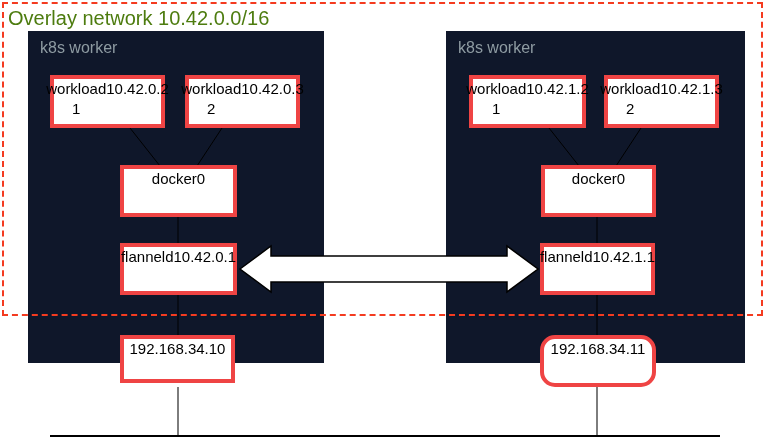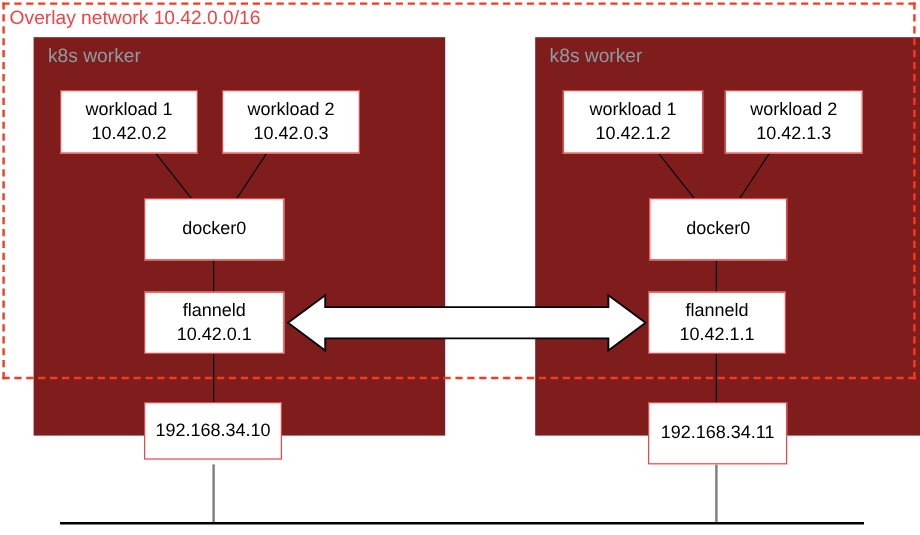--- a/index.html
+++ b/index.html
@@ -20,72 +20,71 @@
     left: 2px; top: 2px;
     width: 761px; height: 314px;
     border: 2px dashed #f43b20;
     box-sizing: border-box;
     z-index: 2;
     pointer-events: none;
   }
   .overlay-label {
     position: absolute;
     left: 8px; top: 7px;
-    font-size: 16px;
-    color: #ef4444;
+    font-size: 20px;
+    color: #4d7c0f;
     z-index: 6;
     white-space: nowrap;
   }
   .worker-box {
     position: absolute;
-    background: #7f1d1d;
+    background: #0f172a;
     z-index: 1;
-    padding-left: 47px;
   }
   .worker-box .worker-title {
     position: absolute;
     left: 12px; top: 8px;
     font-size: 16px;
     color: #8e9ba2;
     white-space: nowrap;
   }
   #worker-left  { left: 28px;  top: 31px; width: 296px; height: 332px; }
   #worker-right { left: 446px; top: 31px; width: 299px; height: 332px; }
   .svg-layer {
     position: absolute;
     left: 0; top: 0;
     z-index: 3;
   }
   .node {
     position: absolute;
     background: #ffffff;
-    border: 1px solid #ef4444;
+    border: 4px solid #ef4444;
     box-sizing: border-box;
     display: flex;
-    flex-direction: column;
-    align-items: center;
+    flex-direction: row;
+    align-items: flex-start;
     justify-content: center;
     font-size: 15px;
     line-height: 20px;
     color: #000000;
     text-align: center;
     z-index: 4;
   }
   
   #l-workload1 { left: 50px;  top: 75px;  width: 115px; height: 53px; }
   #l-workload2 { left: 185px; top: 75px;  width: 115px; height: 53px; }
   #l-docker0   { left: 120px; top: 165px; width: 117px; height: 52px; }
   #l-flanneld  { left: 120px; top: 243px; width: 117px; height: 52px; }
   #l-hostip    { left: 120px; top: 335px; width: 115px; height: 48px; }
   
   #r-workload1 { left: 469px; top: 75px;  width: 117px; height: 53px; }
   #r-workload2 { left: 604px; top: 75px;  width: 115px; height: 53px; }
   #r-docker0   { left: 541px; top: 165px; width: 115px; height: 52px; }
   #r-flanneld  { left: 540px; top: 243px; width: 115px; height: 52px; }
-  #r-hostip    { left: 540px; top: 335px; width: 116px; height: 52px; }
+  #r-hostip    { left: 540px; top: 335px; width: 116px; height: 52px; border-radius: 15px; }
   .arrow-label {
     position: absolute;
     left: 271px; top: 259px;
     width: 236px;
     text-align: center;
     font-size: 15px;
     color: #000000;
     z-index: 5;
   }
 </style>

